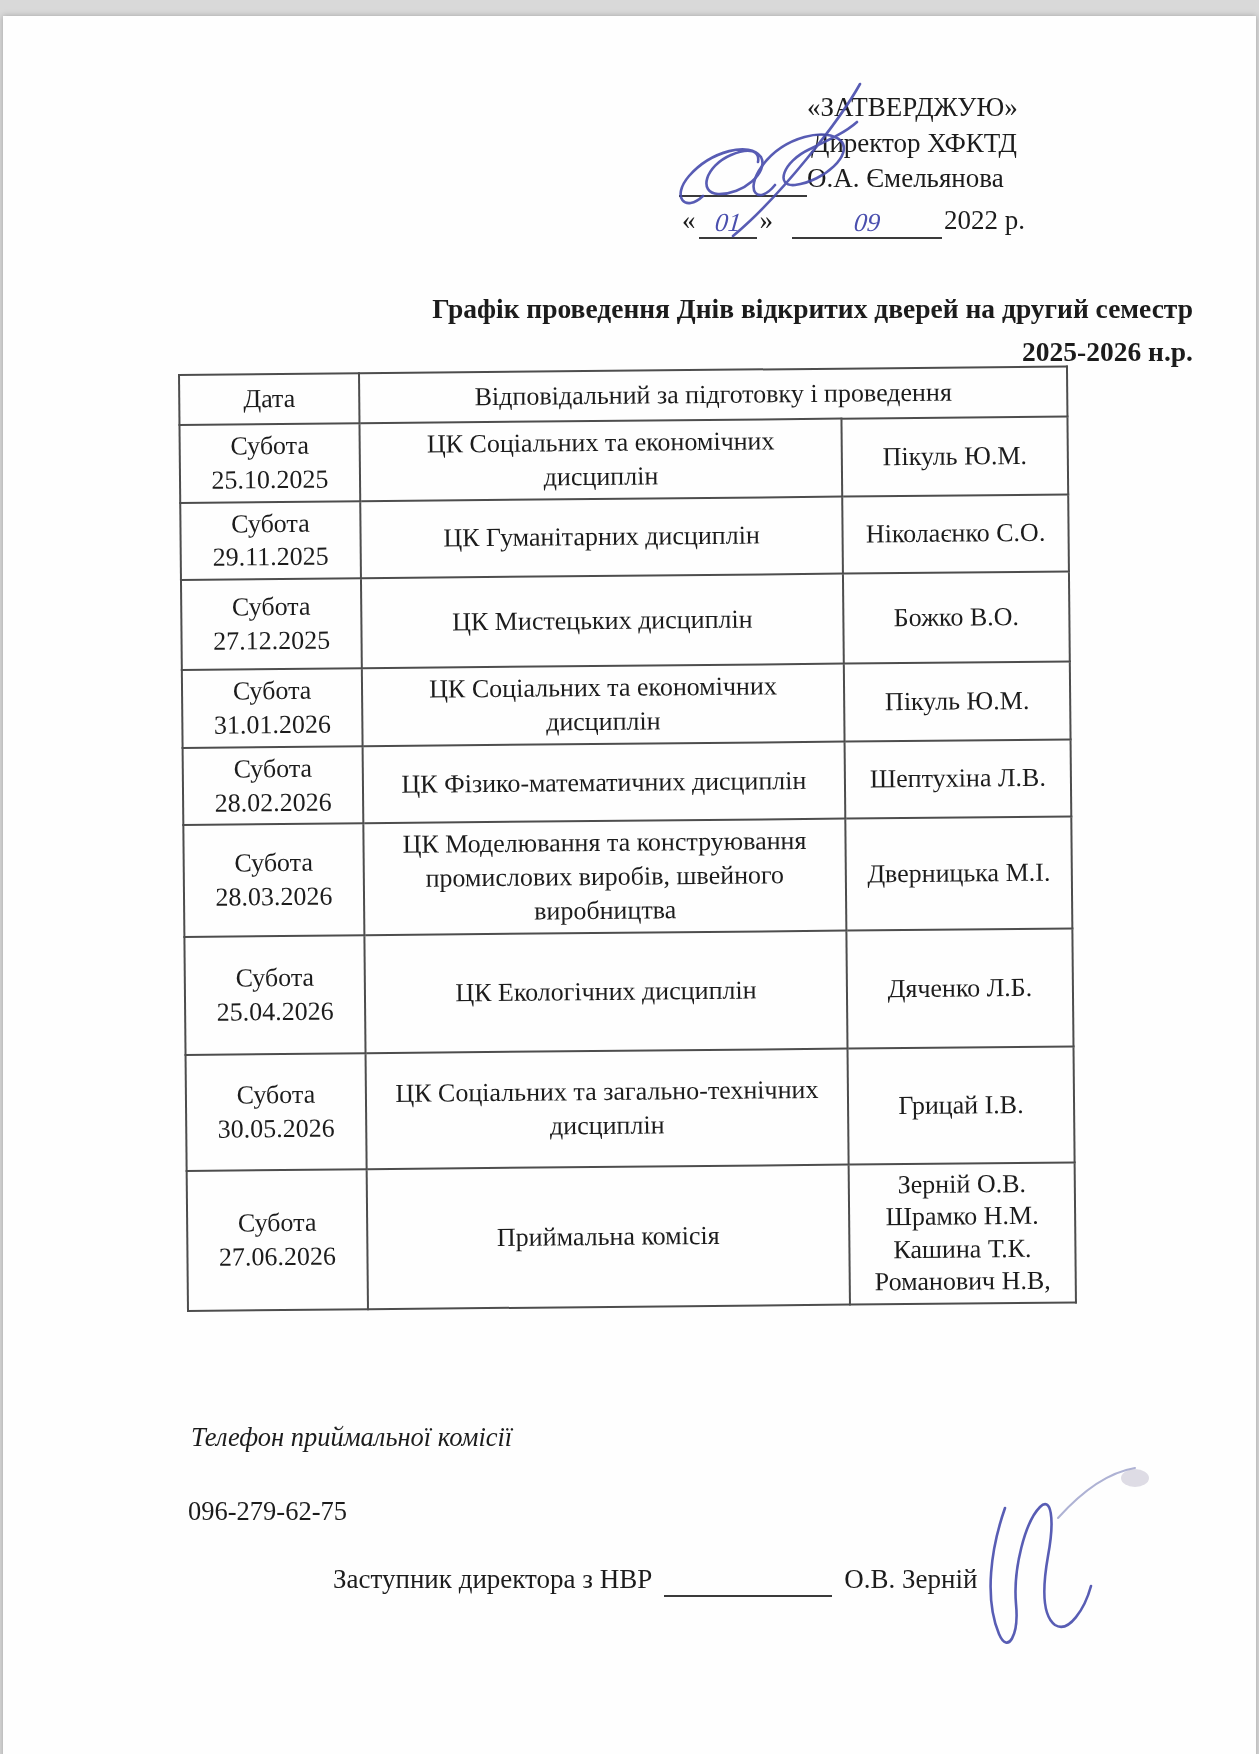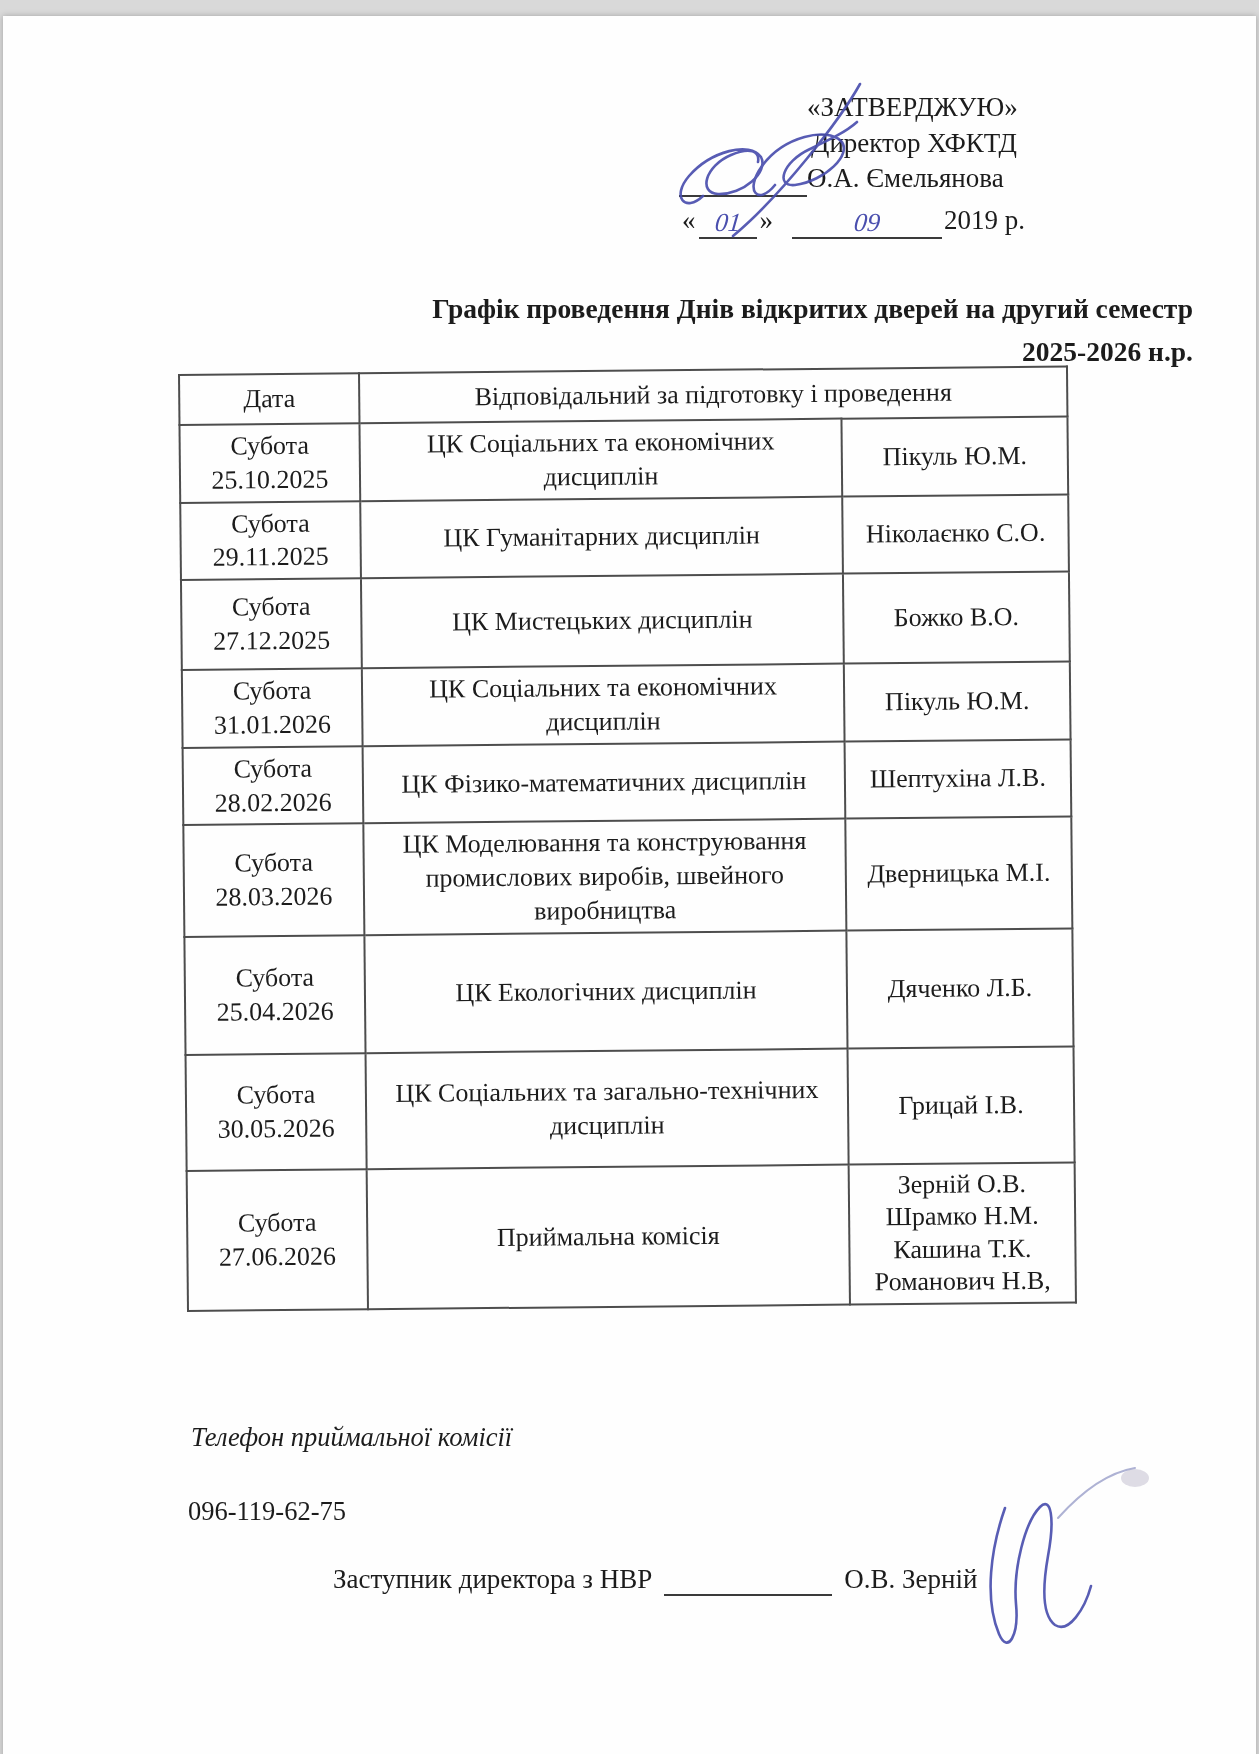--- a/index.html
+++ b/index.html
@@ -43,21 +43,21 @@
   .cell-person { white-space:pre-line; line-height:1.25; }
   .cell-unit { line-height:1.3; }
   .cell-date { line-height:1.3; }
 
   
   .start-line { position:absolute; top:1296px; left:0; width:1259px; text-align:center;
                 font-weight:bold; font-size:27px; }
   .phone-label  { position:absolute; top:1406px; left:188px; font-size:26.5px;font-style:italic; }
   .phone-number { position:absolute; top:1480px; left:185px; font-size:26.5px; }
 
-  .signatory { position:absolute; top:1548px; left:330px; font-size:27px; display:flex; align-items:flex-start; }
+  .signatory { position:absolute; top:1548px; left:330px; font-size:27px; display:flex; align-items:center; }
   .signatory .role { white-space:nowrap; padding-bottom:2px; }
   .sig-underline { width:168px; border-bottom:2px solid #3a3a3a; height:30px; margin:0 12px; flex:none; }
   .signatory .name { white-space:nowrap; padding-bottom:2px; }
 
   
   .ink-overlay { position:absolute; top:0; left:0; width:1259px; height:1754px; pointer-events:none; z-index:5; }
 </style>
 </head>
 <body>
 
@@ -68,21 +68,21 @@
     <div class="appr-line2">Директор ХФКТД</div>
     <div class="appr-line3">
       <span class="sig-line"></span>
       <span>О.А. Ємельянова</span>
     </div>
     <div class="appr-date">
       <span class="q">«</span>
       <span class="day-slot"><span class="hand">01</span></span>
       <span class="q">»</span>
       <span class="month-slot"><span class="hand">09</span></span>
-      <span class="year">2019 р.</span>
+      <span class="year">2022 р.</span>
     </div>
   </div>
 
   <div class="title">
     <div>Графік проведення Днів відкритих дверей на другий семестр</div>
     <div>2025-2026 н.р.</div>
   </div>
 
   <table class="doc-table">
     <colgroup>
@@ -168,21 +168,21 @@
       <td class="cell-person">Зерній О.В.
 Шрамко Н.М.
 Кашина Т.К.
 Романович Н.В,</td>
     </tr>
   </tbody>
     </table>
 
 
   <div class="phone-label">Телефон приймальної комісії</div>
-  <div class="phone-number">096-119-62-75</div>
+  <div class="phone-number">096-279-62-75</div>
 
   <div class="signatory">
     <span class="role">Заступник директора з НВР</span>
     <span class="sig-underline"></span>
     <span class="name">О.В. Зерній</span>
   </div>
 
   <svg class="ink-overlay" width="1259" height="1754" viewBox="0 0 1259 1754" xmlns="http://www.w3.org/2000/svg">
 
     <g stroke="#4a4fae" stroke-width="2.6" fill="none" stroke-linecap="round" opacity="0.92">

